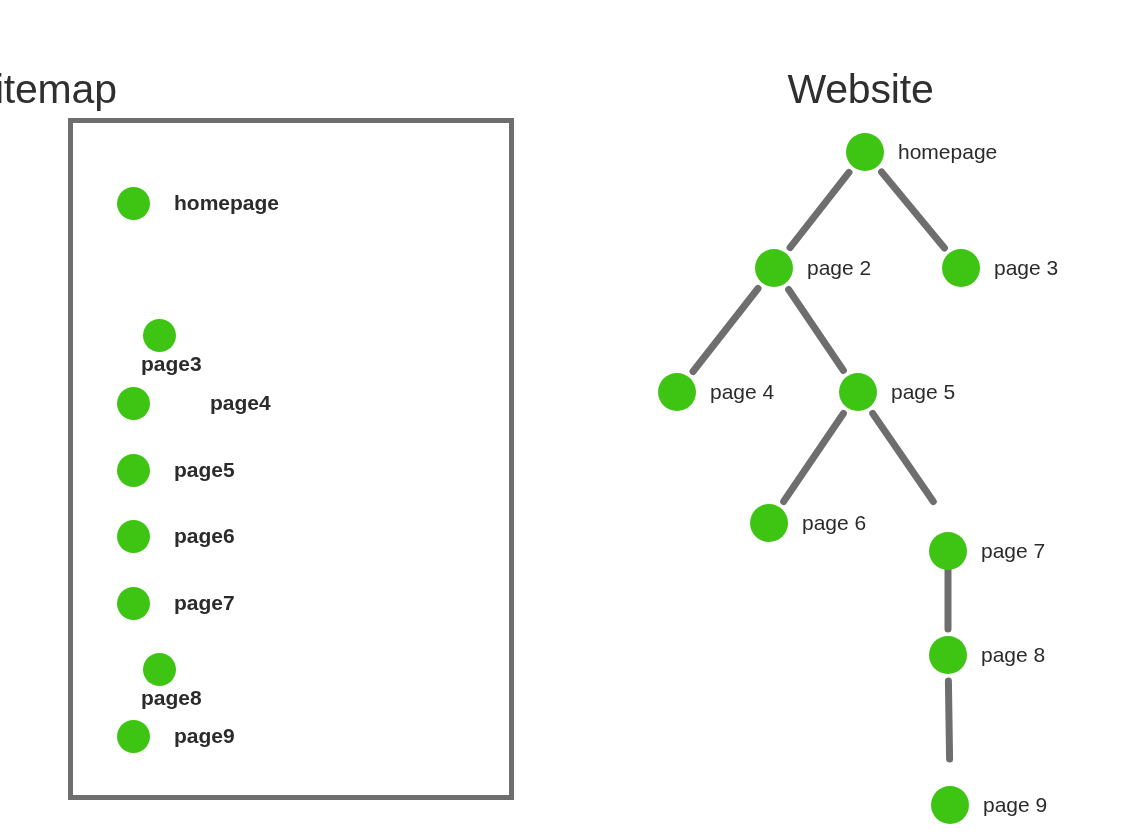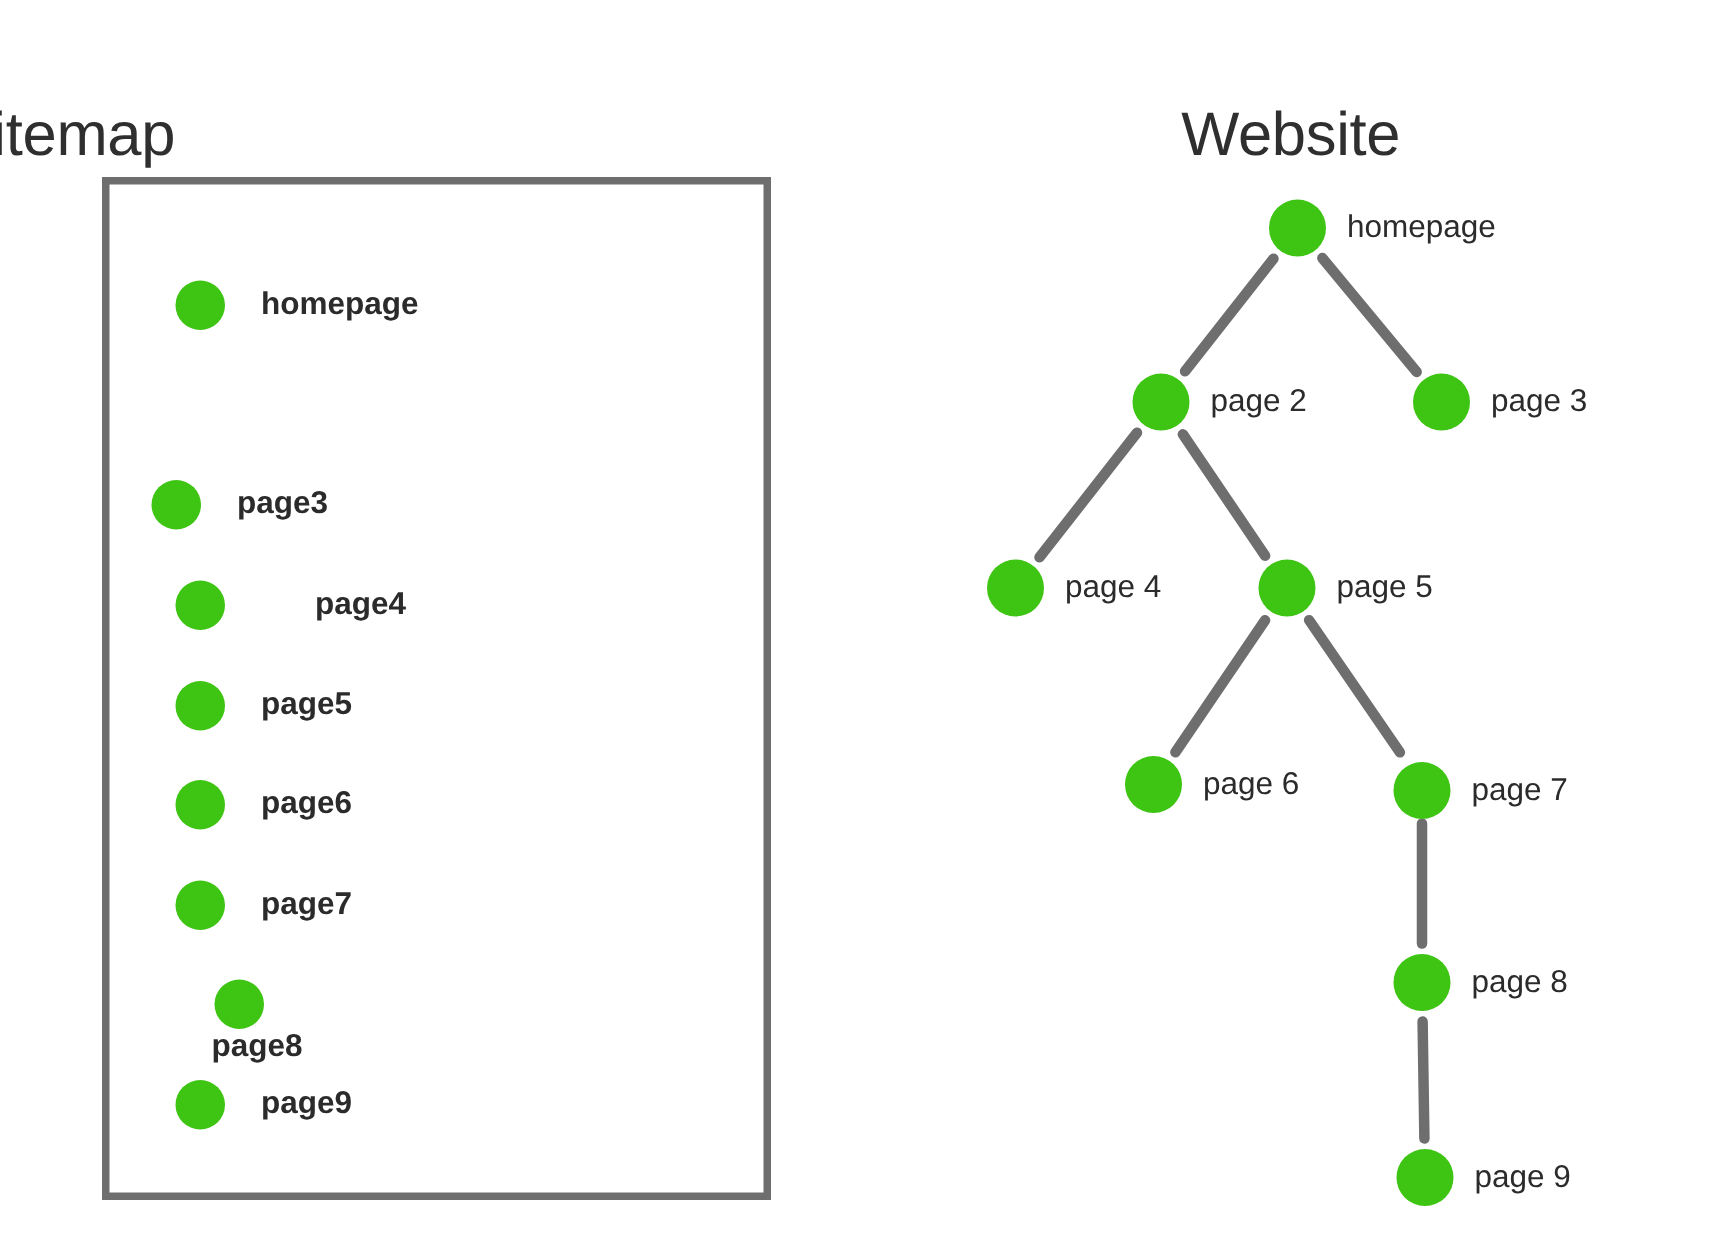--- a/index.html
+++ b/index.html
@@ -121,21 +121,21 @@
 <section class="panel" id="sitemap-panel">
 
   <h1 class="panel-title">XML sitemap</h1>
 
   <div id="sitemap-box">
     <ul id="sitemap-list">
         <li class="sitemap-item" style="left: 44px; top: 63px;">
           <span class="sitemap-dot" style="background: rgb(62, 196, 19);"></span>
           <span class="sitemap-label">homepage</span>
         </li>
-        <li class="sitemap-item" style="left: 28px; top: 196px;">
+        <li class="sitemap-item" style="left: 44px; top: 196px; flex-direction: column;">
           <span class="sitemap-dot" style="background: rgb(62, 196, 19);"></span>
           <span class="sitemap-label">page3</span>
         </li>
         <li class="sitemap-item" style="left: 44px; top: 263px; gap: 36px;">
           <span class="sitemap-dot" style="background: rgb(62, 196, 19);"></span>
           <span class="sitemap-label">page4</span>
         </li>
         <li class="sitemap-item" style="left: 44px; top: 330px;">
           <span class="sitemap-dot" style="background: rgb(62, 196, 19);"></span>
           <span class="sitemap-label">page5</span>
@@ -193,27 +193,27 @@
         <span class="tree-label">page 4</span>
       </div>
       <div class="tree-node" style="left: 265px; top: 373px;">
         <span class="tree-dot" style="background: rgb(62, 196, 19);"></span>
         <span class="tree-label">page 5</span>
       </div>
       <div class="tree-node" style="left: 176px; top: 504px;">
         <span class="tree-dot" style="background: rgb(62, 196, 19);"></span>
         <span class="tree-label">page 6</span>
       </div>
-      <div class="tree-node" style="left: 355px; top: 508px; align-items: center;">
+      <div class="tree-node" style="left: 355px; top: 532px; align-items: center;">
         <span class="tree-dot" style="background: rgb(62, 196, 19);"></span>
         <span class="tree-label">page 7</span>
       </div>
       <div class="tree-node" style="left: 355px; top: 636px;">
         <span class="tree-dot" style="background: rgb(62, 196, 19);"></span>
         <span class="tree-label">page 8</span>
       </div>
-      <div class="tree-node" style="left: 357px; top: 766px; text-align: right;">
+      <div class="tree-node" style="left: 357px; top: 786px; text-align: right;">
         <span class="tree-dot" style="background: rgb(62, 196, 19);"></span>
         <span class="tree-label">page 9</span>
       </div>
     </div>
 
 </section>
 
 </body></html>

